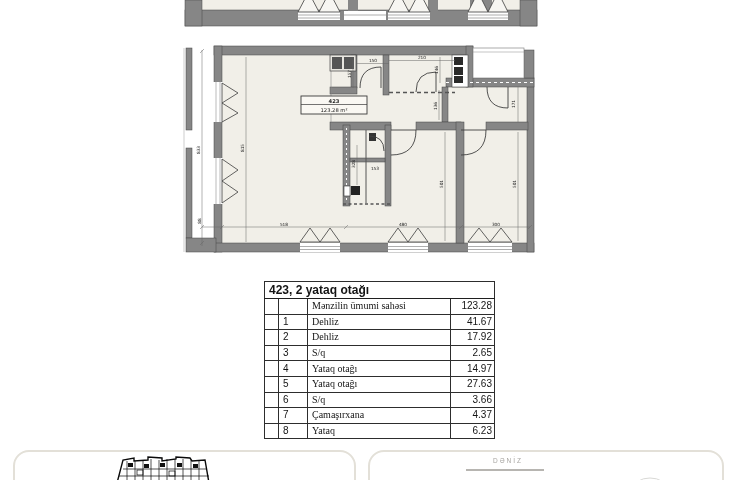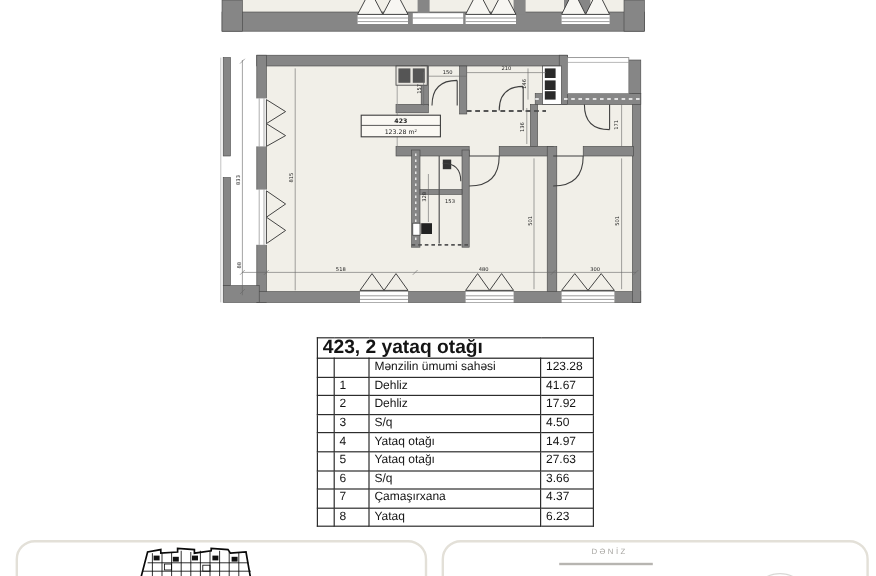--- a/index.html
+++ b/index.html
@@ -5,25 +5,25 @@
   html,body{margin:0;padding:0;background:#fff;}
   .page{position:relative;width:730px;height:480px;background:#ffffff;overflow:hidden;
         font-family:"Liberation Sans",sans-serif;}
   .plan-svg{position:absolute;left:0;top:0;}
   svg text{font-family:"DejaVu Sans",sans-serif;fill:#222;}
 
   .area-table{position:absolute;left:264px;top:281px;border-collapse:collapse;
               border:1.6px solid #1f1f1f;color:#141414;background:#fff;}
   .area-table td{border:1px solid #2d2d2d;font-size:10px;height:14.6px;line-height:1;
                  padding:0 2px 0 4px;white-space:nowrap;}
-  .title-row td{font-weight:bold;font-size:16px;height:16px;border-bottom:1.4px solid #1f1f1f;}
+  .title-row td{font-weight:bold;font-size:12px;height:16px;border-bottom:1.4px solid #1f1f1f;}
   .c0{width:7px;padding:0;}
   .c1{width:22px;}
-  .c2{width:136px;}
-  .c3{width:37px;}
+  .c2{width:136px;font-family:Liberation Serif, serif;}
+  .c3{width:37px;text-align:right;}
 
   .card{position:absolute;top:450px;height:46px;border:2px solid #e3e0d8;border-radius:16px;background:#fff;}
   .card-left{left:13px;width:339px;}
   .card-right{left:368px;width:352px;}
   .key-plan{position:absolute;left:99px;top:2px;}
   .sea-label{position:absolute;left:95px;top:5px;width:86px;text-align:center;
              font-size:6.5px;letter-spacing:2px;color:#a7a5a1;}
   .sea-line{position:absolute;left:96px;top:17px;width:78px;height:2px;background:#b7b5b1;}
   .compass{position:absolute;left:252px;top:21px;}
 </style>
@@ -201,21 +201,21 @@
     <tr>
       <td class="c0"></td>
       <td class="c1">2</td>
       <td class="c2">Dehliz</td>
       <td class="c3">17.92</td>
     </tr>
     <tr>
       <td class="c0"></td>
       <td class="c1">3</td>
       <td class="c2">S/q</td>
-      <td class="c3">4.50</td>
+      <td class="c3">2.65</td>
     </tr>
     <tr>
       <td class="c0"></td>
       <td class="c1">4</td>
       <td class="c2">Yataq otağı</td>
       <td class="c3">14.97</td>
     </tr>
     <tr>
       <td class="c0"></td>
       <td class="c1">5</td>

